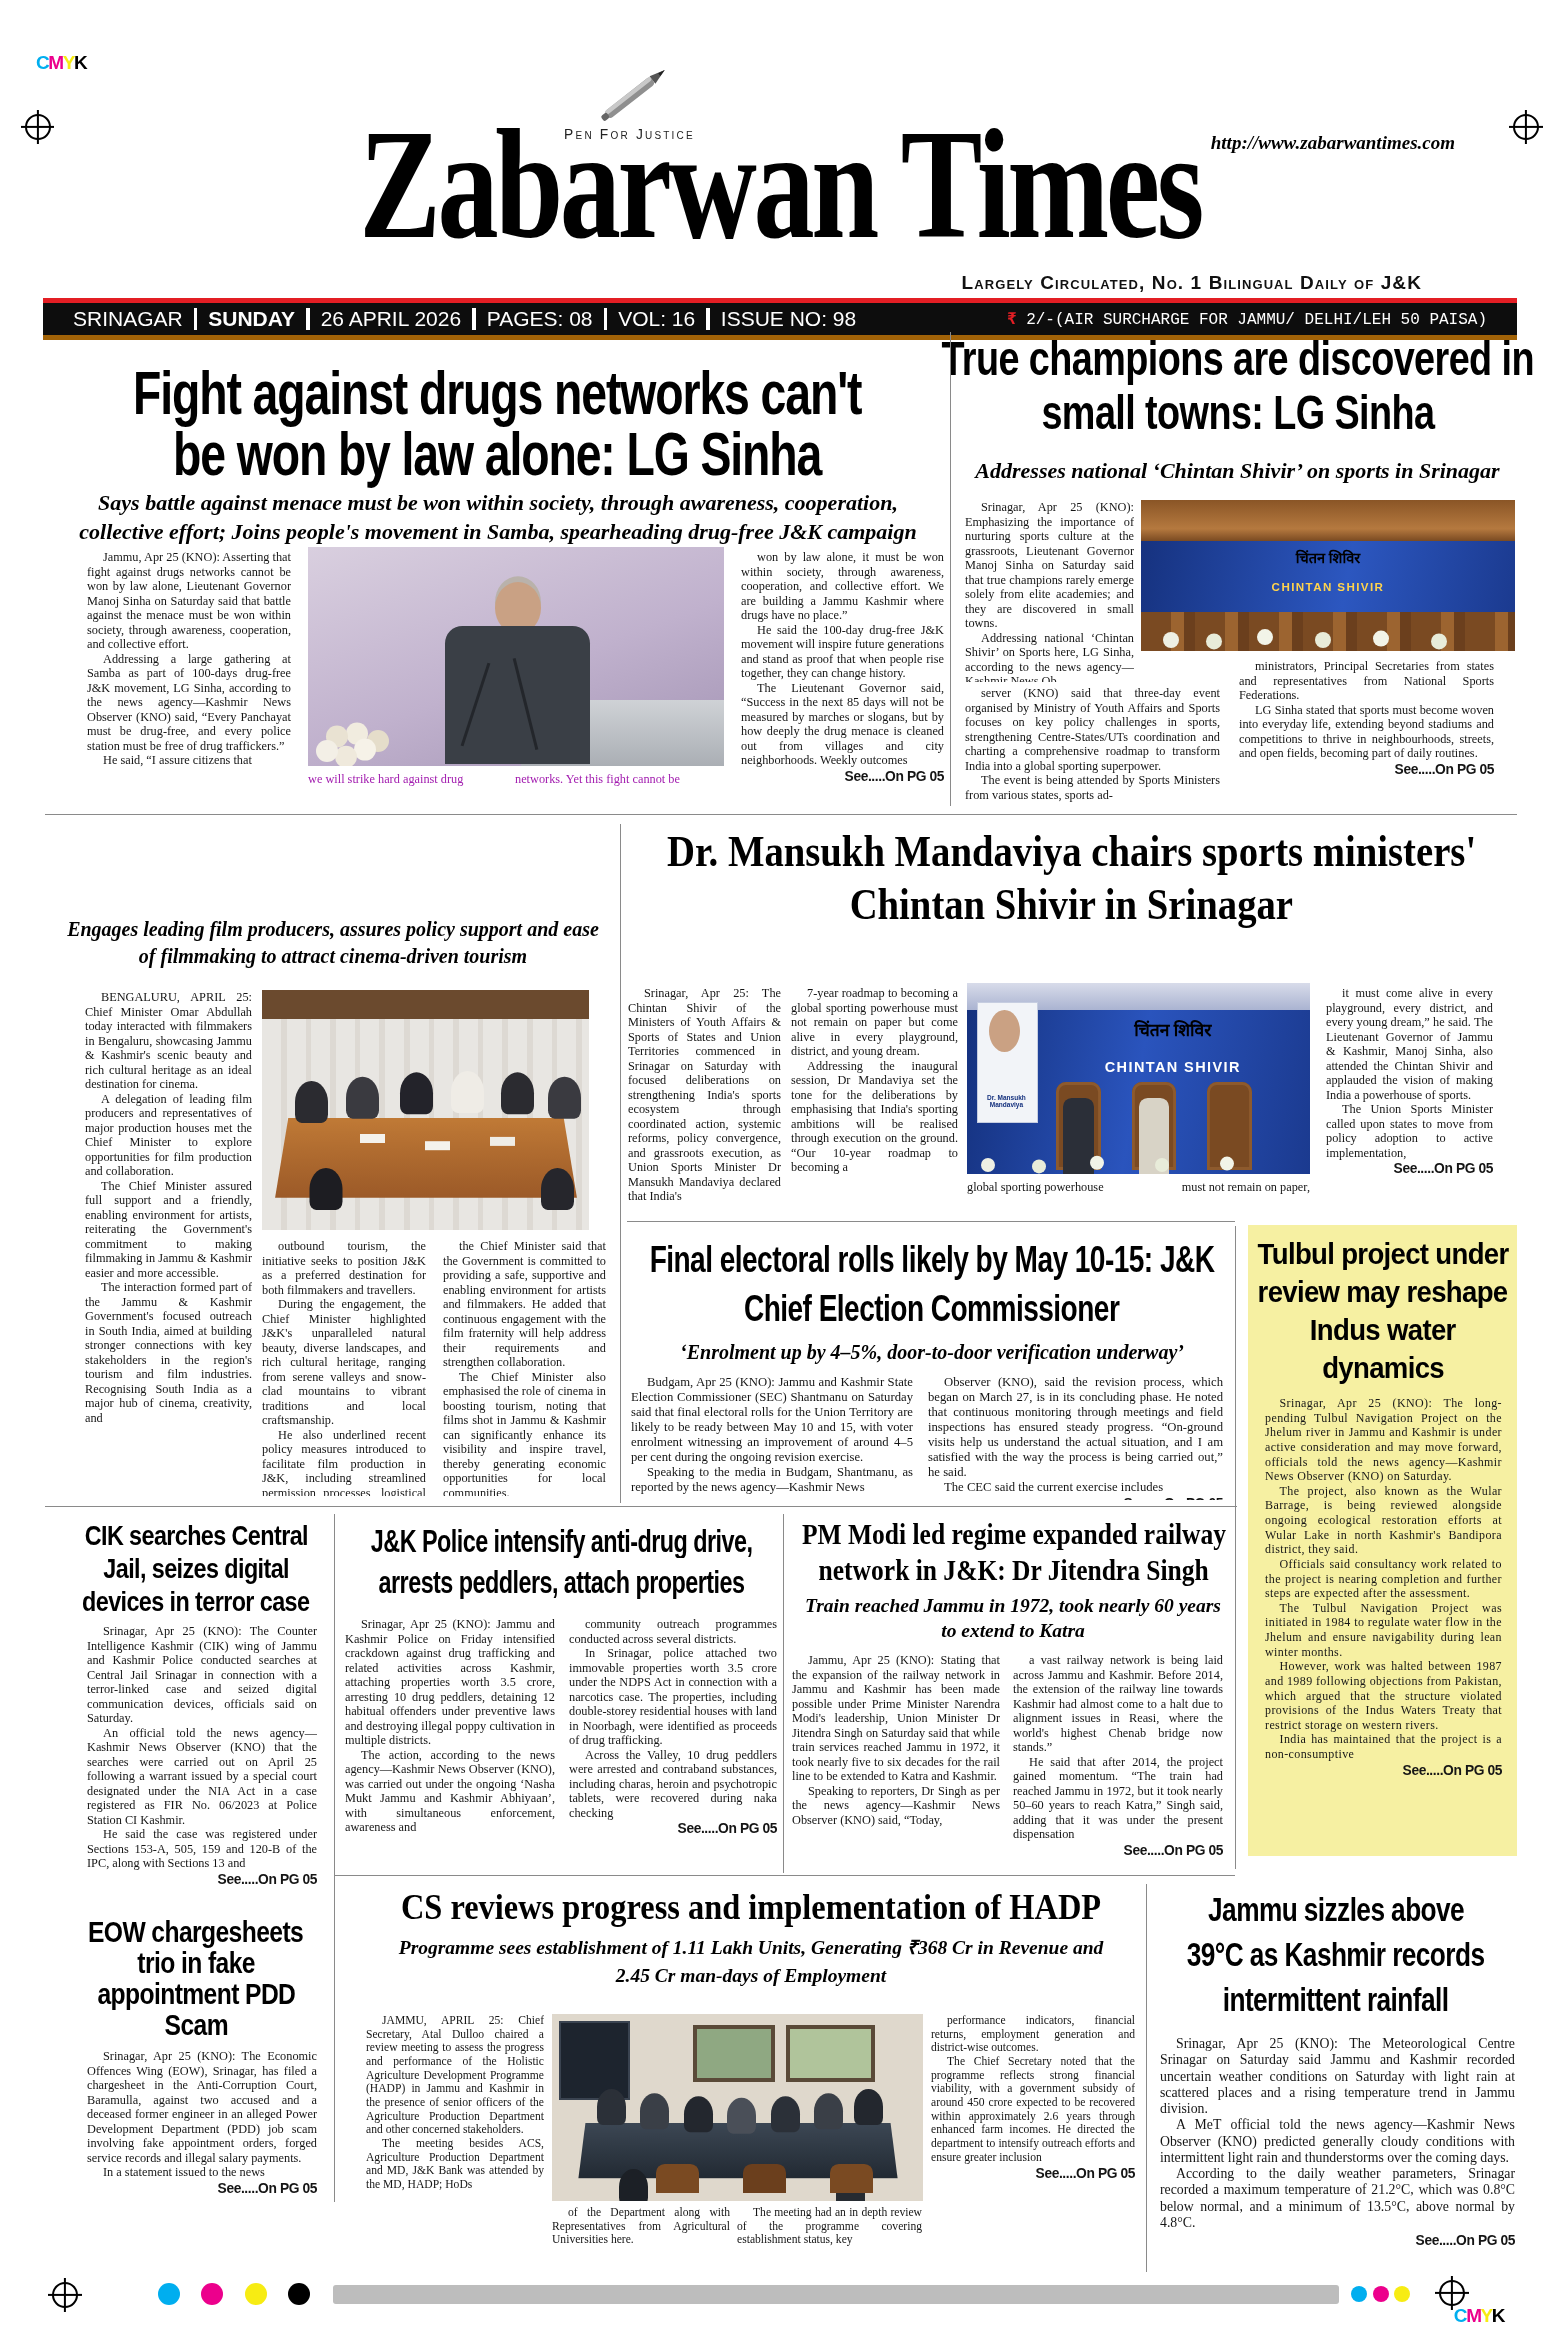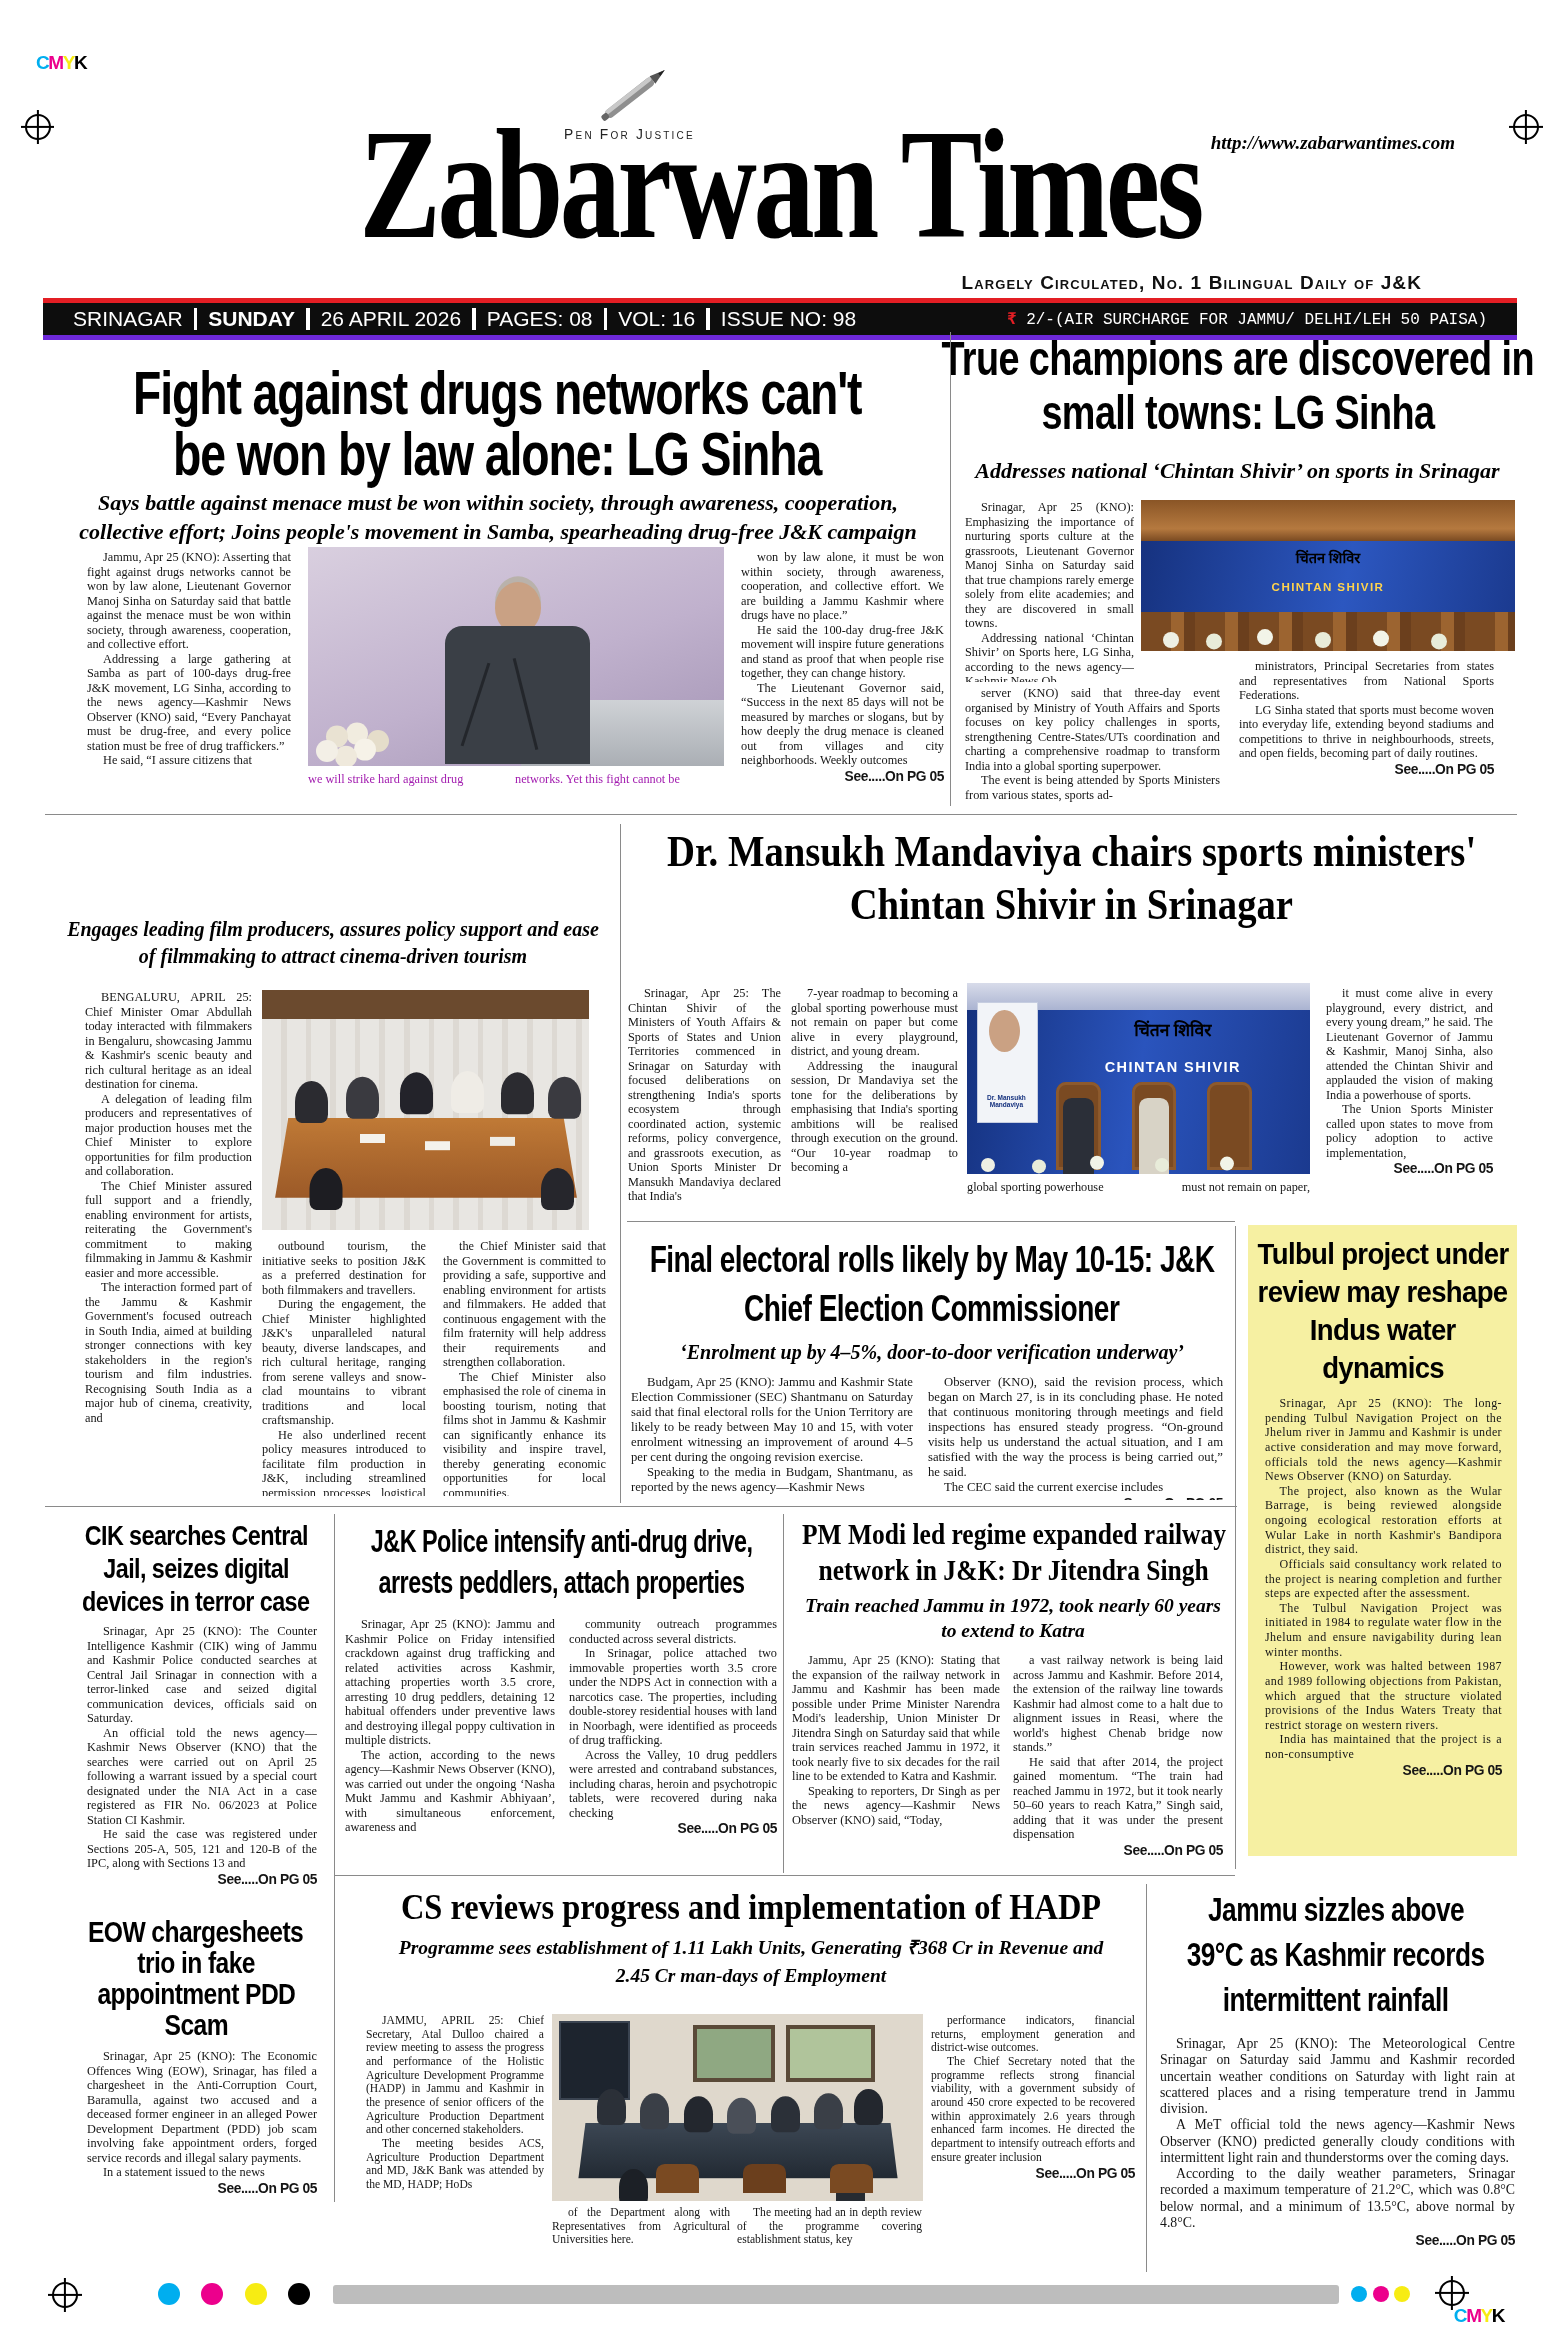--- a/index.html
+++ b/index.html
@@ -13,21 +13,21 @@
   .cmyk-mini b{font-weight:700;}
   .c-c{color:#00aeef}.c-m{color:#ec008c}.c-y{color:#f7ec13}.c-k{color:#000}
   .dot{position:absolute;border-radius:50%;}
   .graybar{position:absolute;background:#bdbdbd;border-radius:2.9px;}
   
   .pen-label{position:absolute;font-family:"Liberation Sans",sans-serif;font-size:13.8px;letter-spacing:2.2px;font-variant:small-caps;text-align:center;color:#222;}
   .site-url{position:absolute;font-style:italic;font-weight:700;font-size:19px;text-align:right;color:#000;}
   .masthead{position:absolute;text-align:center;font-weight:700;font-size:153px;line-height:1;letter-spacing:-4.3px;color:#000;}
   .masthead span{display:inline-block;transform:scale(.8,1.02);transform-origin:center top;white-space:nowrap;}
   .tagline{position:absolute;font-family:"Liberation Sans",sans-serif;font-weight:600;font-size:19px;letter-spacing:1.1px;font-variant:small-caps;text-align:right;color:#111;}
-  .infobar{position:absolute;left:43px;top:298px;width:1474px;height:42px;background:#0d0d0d;border-top:5px solid #e31e24;border-bottom:5px solid #6d28d9;display:flex;align-items:center;justify-content:space-between;padding:0 30px;box-sizing:border-box;color:#fff;font-family:"Liberation Sans",sans-serif;}
+  .infobar{position:absolute;left:43px;top:298px;width:1474px;height:42px;background:#0d0d0d;border-top:5px solid #e31e24;border-bottom:5px solid #a16207;display:flex;align-items:center;justify-content:space-between;padding:0 30px;box-sizing:border-box;color:#fff;font-family:"Liberation Sans",sans-serif;}
   .ib-left{display:flex;align-items:center;font-size:21px;letter-spacing:0;}
   .ib-left .sep{display:inline-block;width:3.6px;height:22px;background:#fff;margin:0 11px;}
   .ib-bold{font-weight:700;}
   .ib-right{font-size:16px;font-family:Liberation Mono, monospace;}
   .rupee{color:#e31e24;font-weight:700;}
   
   .rule{position:absolute;background:#8a8a8a;}
   
   .hl{position:absolute;display:flex;flex-direction:column;align-items:center;font-family:"Liberation Sans",sans-serif;font-weight:700;color:#000;}
   .hl .ln{white-space:nowrap;transform-origin:center;}
@@ -306,21 +306,21 @@
   </div>
 
   <div class="hl hl-cik" style="left:51px;top:1519px;width:290px;">
     <div class="ln">CIK searches Central</div>
     <div class="ln">Jail, seizes digital</div>
     <div class="ln">devices in terror case</div>
   </div>
   <div class="col" style="left:87px;top:1624px;width:230px;height:274px;">
     <p>Srinagar, Apr 25 (KNO): The Counter Intelligence Kashmir (CIK) wing of Jammu and Kashmir Police conducted searches at Central Jail Srinagar in connection with a terror-linked case and seized digital communication devices, officials said on Saturday.</p>
     <p>An official told the news agency—Kashmir News Observer (KNO) that the searches were carried out on April 25 following a warrant issued by a special court designated under the NIA Act in a case registered as FIR No. 06/2023 at Police Station CI Kashmir.</p>
-    <p>He said the case was registered under Sections 205-A, 505, 121 and 120-B of the IPC, along with Sections 13 and</p>
+    <p>He said the case was registered under Sections 153-A, 505, 159 and 120-B of the IPC, along with Sections 13 and</p>
     <p class="see">See.....On PG 05</p>
   </div>
 
   <div class="hl hl-police" style="left:340px;top:1520px;width:443px;">
     <div class="ln">J&amp;K Police intensify anti-drug drive,</div>
     <div class="ln">arrests peddlers, attach properties</div>
   </div>
   <div class="col" style="left:345px;top:1617px;width:210px;height:255px;">
     <p>Srinag­ar, Apr 25 (KNO): Jammu and Kashmir Police on Friday intensified crackdown against drug trafficking and related activities across Kashmir, attaching properties worth 3.5 crore, arresting 10 drug peddlers, detaining 12 habitual offenders under preventive laws and destroying illegal poppy cultivation in multiple districts.</p>
     <p>The action, according to the news agency—Kashmir News Observer (KNO), was carried out under the ongoing ‘Nasha Mukt Jammu and Kashmir Abhiyaan’, with simultaneous enforcement, awareness and</p>

